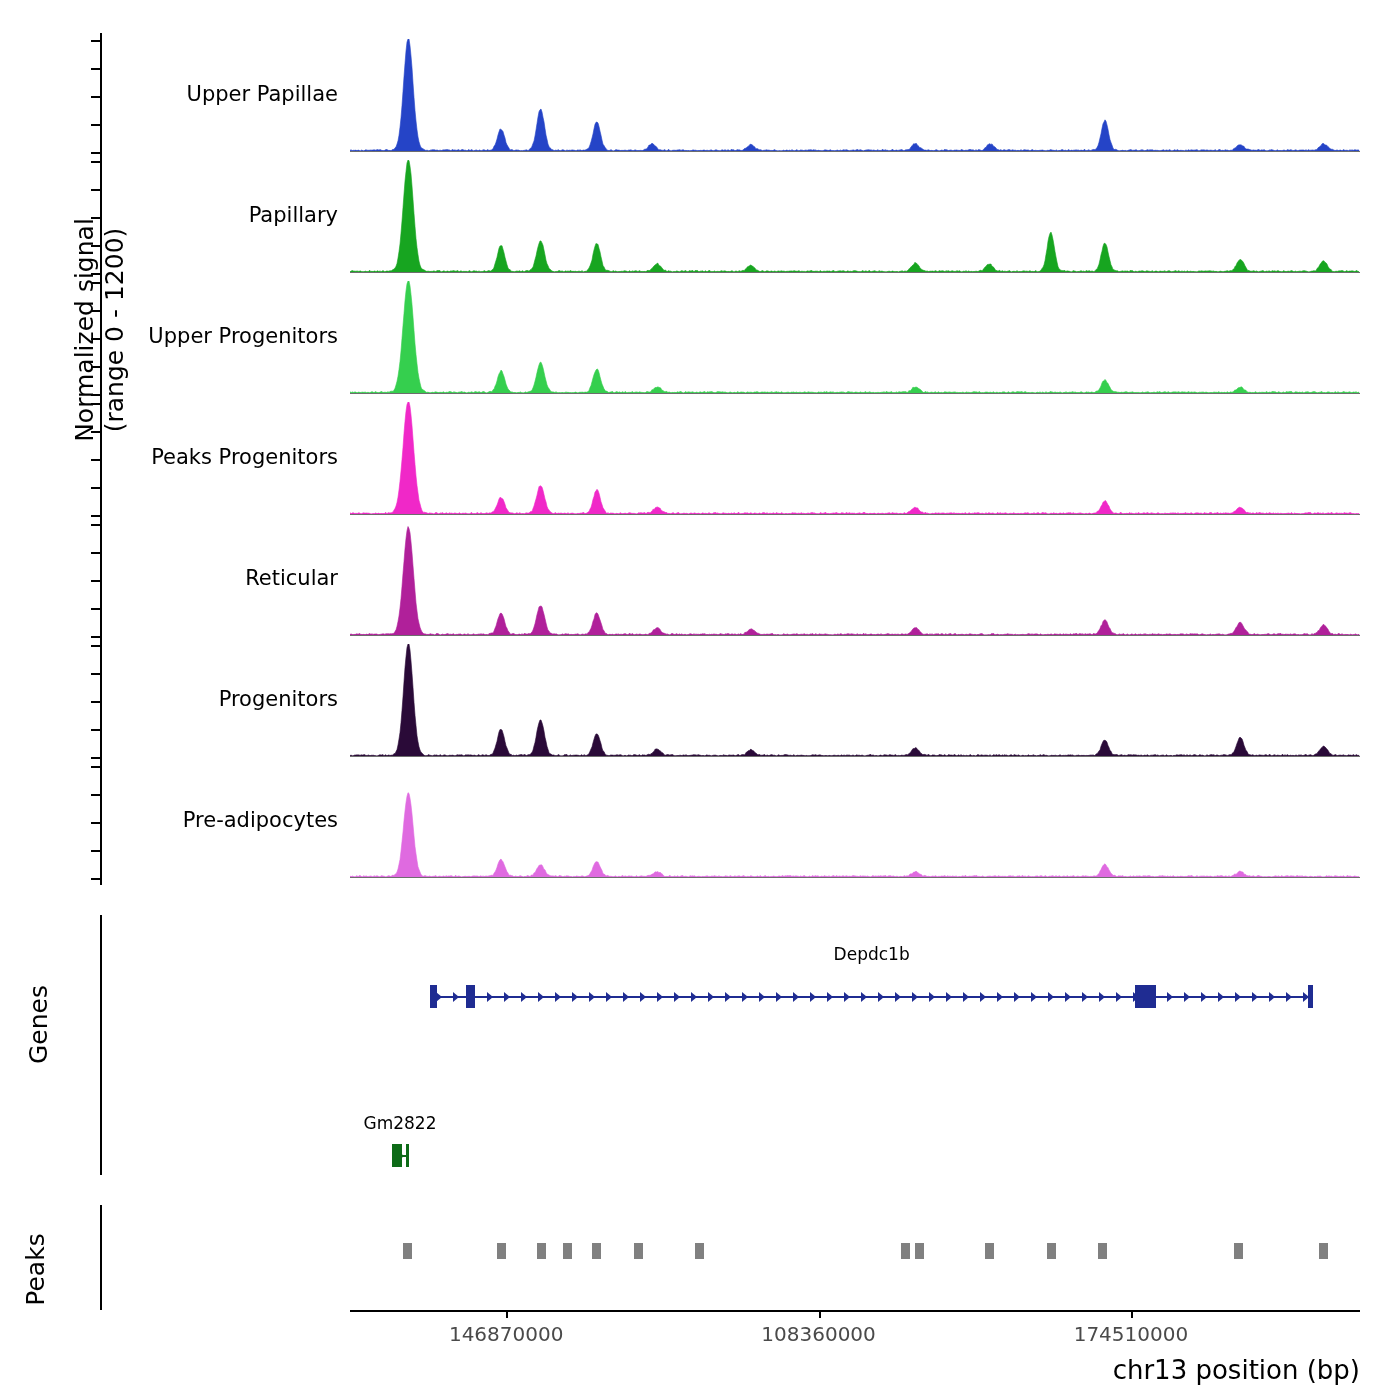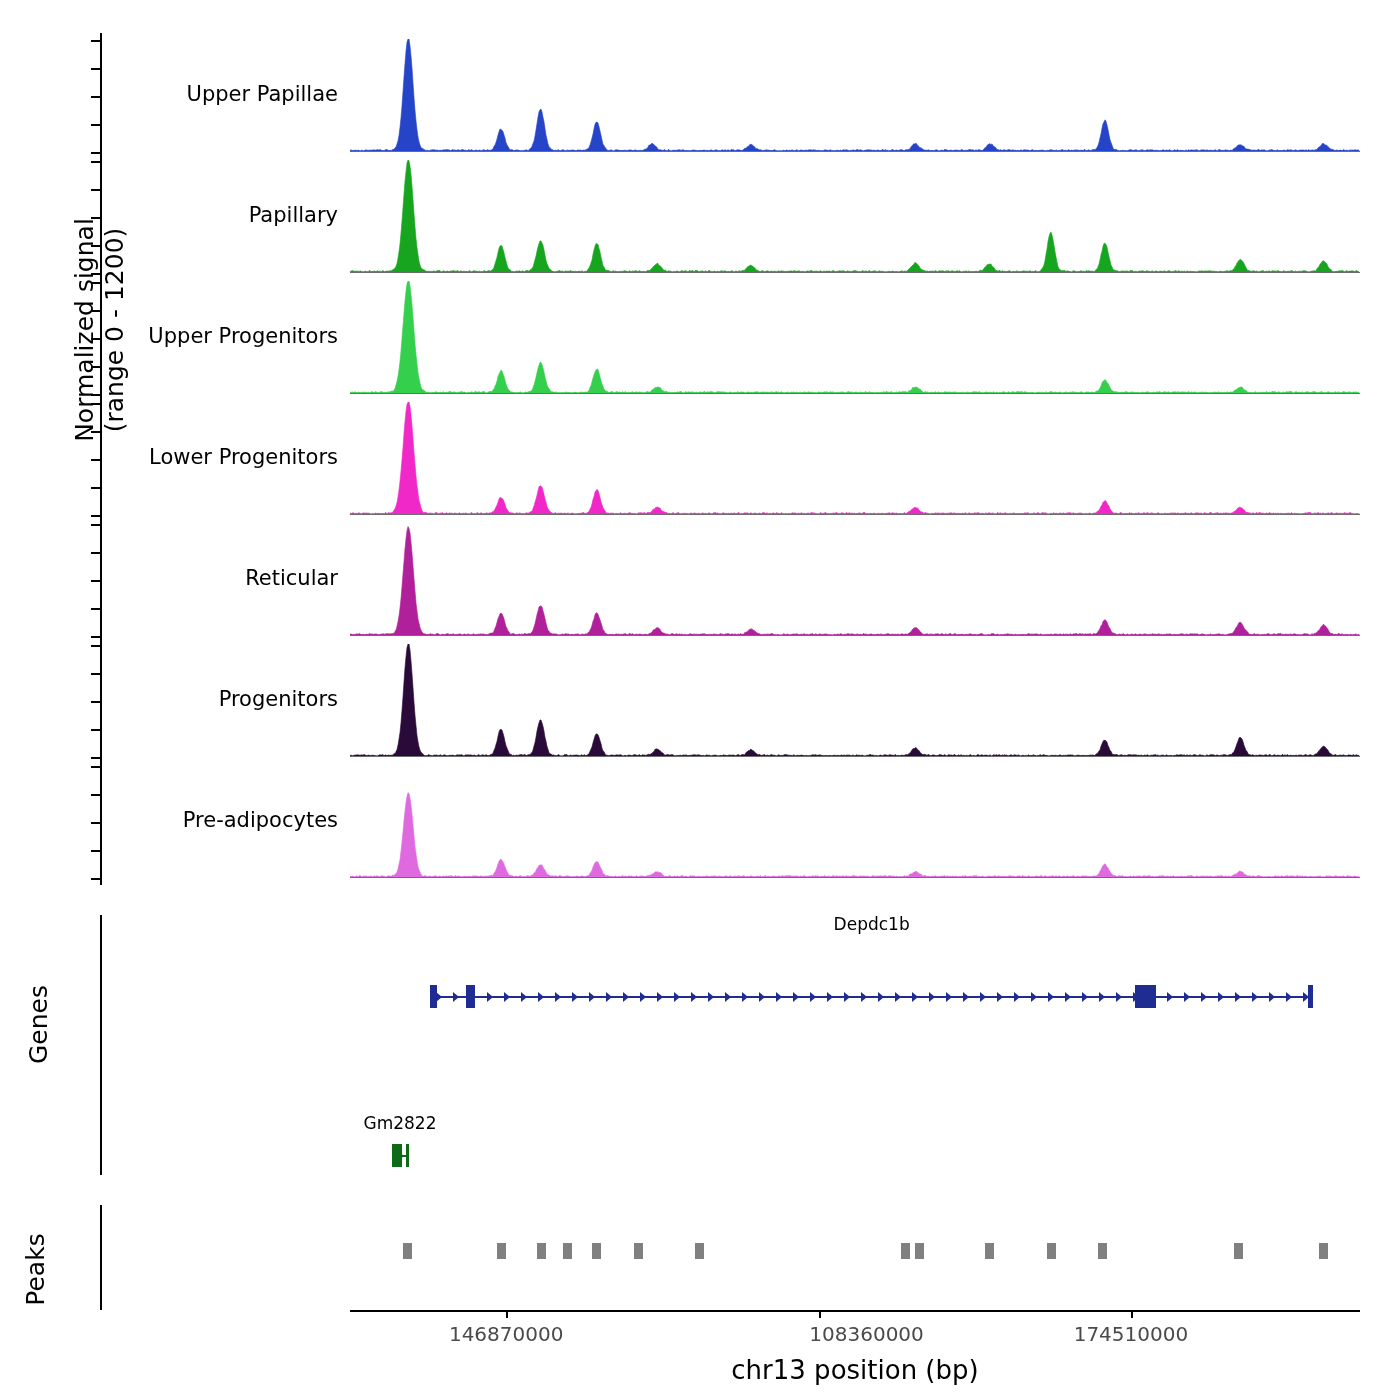--- a/index.html
+++ b/index.html
@@ -143,21 +143,21 @@
     font-size: 20px;
     color: #4a4a4a;
     transform: translateX(-50%);
     white-space: nowrap;
   }
   .xlabel {
     position: absolute;
     top: 1355px;
     left: 350px;
     width: 1010px;
-    text-align: center;
+    text-align: right;
     font-size: 26px;
     color: #000;
   }
 </style>
 </head>
 <body>
 
 <div id="root">
 
   <div class="ylabel">
@@ -225,21 +225,21 @@
         <div class="baseline"></div>
       </div>
       <div class="track" style="top: 282px; height: 112px;">
         <div class="track-name" style="top: 42px;">Upper Progenitors</div>
         <svg width="1010" height="112" class="sig">
           <path d="M0,112 L0,110.6 L1,111.9 L2,110.7 L3,111.6 L4,111.2 L5,110.9 L6,111.1 L7,112.0 L8,111.2 L9,111.1 L10,111.6 L11,111.4 L12,111.2 L13,111.1 L14,111.5 L15,110.9 L16,111.4 L17,111.8 L18,111.0 L19,111.8 L20,111.8 L21,110.8 L22,111.1 L23,110.8 L24,111.8 L25,110.7 L26,110.8 L27,111.6 L28,111.4 L29,111.8 L30,111.1 L31,110.7 L32,110.5 L33,111.5 L34,111.3 L35,111.2 L36,111.3 L37,111.5 L38,110.5 L39,111.7 L40,110.3 L41,110.4 L42,109.9 L43,110.5 L44,109.1 L45,107.3 L46,104.0 L47,100.3 L48,95.3 L49,88.4 L50,80.4 L51,70.0 L52,57.3 L53,44.4 L54,32.4 L55,19.7 L56,9.9 L57,2.8 L58,0.0 L59,0.0 L60,4.9 L61,13.4 L62,23.5 L63,36.1 L64,49.6 L65,62.8 L66,73.6 L67,82.8 L68,91.4 L69,97.3 L70,101.9 L71,106.1 L72,108.3 L73,108.7 L74,109.5 L75,110.0 L76,111.3 L77,111.4 L78,111.1 L79,111.6 L80,111.8 L81,111.8 L82,111.2 L83,111.3 L84,111.7 L85,110.8 L86,110.9 L87,111.1 L88,111.6 L89,111.5 L90,111.3 L91,111.3 L92,111.5 L93,111.1 L94,110.8 L95,111.9 L96,111.3 L97,111.2 L98,111.5 L99,110.6 L100,110.6 L101,110.8 L102,111.3 L103,111.8 L104,110.5 L105,111.5 L106,111.0 L107,112.0 L108,111.5 L109,110.9 L110,111.2 L111,110.7 L112,110.5 L113,111.4 L114,111.1 L115,111.1 L116,111.9 L117,111.9 L118,111.4 L119,111.0 L120,111.7 L121,110.9 L122,110.8 L123,111.7 L124,111.4 L125,110.5 L126,110.7 L127,111.0 L128,111.3 L129,110.6 L130,111.1 L131,111.7 L132,111.1 L133,110.6 L134,110.6 L135,111.3 L136,112.0 L137,112.0 L138,111.3 L139,110.7 L140,110.3 L141,110.6 L142,110.8 L143,108.7 L144,108.3 L145,105.2 L146,103.2 L147,99.9 L148,95.7 L149,92.9 L150,91.3 L151,89.1 L152,90.0 L153,92.9 L154,95.5 L155,99.1 L156,103.1 L157,105.6 L158,108.0 L159,108.9 L160,110.1 L161,111.2 L162,110.7 L163,111.5 L164,111.6 L165,111.4 L166,111.7 L167,112.0 L168,111.2 L169,111.7 L170,110.7 L171,111.5 L172,111.7 L173,111.9 L174,111.9 L175,110.8 L176,111.2 L177,111.6 L178,110.8 L179,110.7 L180,110.2 L181,110.1 L182,109.1 L183,106.7 L184,104.0 L185,100.3 L186,96.3 L187,91.6 L188,87.5 L189,84.0 L190,81.4 L191,81.2 L192,83.5 L193,86.8 L194,91.2 L195,95.9 L196,99.8 L197,103.7 L198,106.2 L199,107.6 L200,109.1 L201,110.7 L202,110.8 L203,111.0 L204,110.9 L205,111.8 L206,110.6 L207,111.7 L208,111.8 L209,111.7 L210,111.6 L211,111.9 L212,111.3 L213,111.7 L214,111.7 L215,111.7 L216,110.7 L217,111.7 L218,111.0 L219,111.8 L220,111.5 L221,111.7 L222,111.8 L223,111.6 L224,111.8 L225,111.1 L226,111.1 L227,111.8 L228,111.9 L229,111.5 L230,111.1 L231,111.4 L232,111.0 L233,111.3 L234,111.4 L235,111.1 L236,111.1 L237,111.3 L238,110.5 L239,109.4 L240,106.6 L241,104.5 L242,100.7 L243,96.9 L244,93.6 L245,91.1 L246,89.1 L247,87.9 L248,88.6 L249,91.4 L250,95.7 L251,99.5 L252,103.0 L253,105.3 L254,107.8 L255,109.3 L256,110.3 L257,110.1 L258,111.2 L259,111.6 L260,111.0 L261,111.0 L262,110.6 L263,110.7 L264,111.9 L265,111.6 L266,110.8 L267,110.6 L268,111.3 L269,111.3 L270,110.8 L271,111.8 L272,110.8 L273,110.9 L274,111.7 L275,110.6 L276,110.9 L277,111.9 L278,111.3 L279,111.4 L280,111.3 L281,111.5 L282,110.5 L283,111.1 L284,111.8 L285,110.9 L286,111.2 L287,110.8 L288,111.6 L289,111.1 L290,110.8 L291,111.5 L292,111.2 L293,111.7 L294,111.4 L295,111.9 L296,111.1 L297,110.4 L298,110.8 L299,111.0 L300,111.1 L301,110.4 L302,108.6 L303,109.0 L304,107.5 L305,106.5 L306,106.6 L307,106.3 L308,105.8 L309,106.5 L310,106.6 L311,107.3 L312,109.4 L313,109.3 L314,110.5 L315,110.8 L316,110.5 L317,110.4 L318,111.4 L319,111.0 L320,111.2 L321,111.9 L322,111.3 L323,111.5 L324,111.5 L325,111.2 L326,111.8 L327,110.8 L328,111.0 L329,111.3 L330,110.5 L331,110.6 L332,111.3 L333,111.9 L334,112.0 L335,110.9 L336,110.6 L337,111.6 L338,110.7 L339,111.0 L340,110.9 L341,111.5 L342,110.8 L343,110.9 L344,111.5 L345,111.7 L346,111.3 L347,110.9 L348,111.8 L349,111.4 L350,110.8 L351,111.1 L352,111.6 L353,111.0 L354,110.8 L355,110.5 L356,111.9 L357,110.7 L358,111.0 L359,110.9 L360,110.8 L361,110.7 L362,110.6 L363,111.3 L364,111.6 L365,111.7 L366,111.6 L367,110.8 L368,110.6 L369,110.8 L370,110.8 L371,111.1 L372,110.9 L373,110.7 L374,111.5 L375,110.8 L376,111.5 L377,111.6 L378,112.0 L379,111.6 L380,110.9 L381,111.2 L382,111.8 L383,111.8 L384,111.3 L385,111.3 L386,111.9 L387,111.2 L388,110.5 L389,111.8 L390,111.3 L391,111.0 L392,111.0 L393,111.3 L394,111.1 L395,111.9 L396,112.0 L397,110.8 L398,111.3 L399,111.2 L400,111.4 L401,111.0 L402,111.6 L403,111.8 L404,111.0 L405,111.0 L406,111.1 L407,110.6 L408,111.1 L409,111.4 L410,111.7 L411,111.1 L412,111.0 L413,111.0 L414,111.3 L415,110.8 L416,111.5 L417,111.1 L418,111.0 L419,111.7 L420,111.0 L421,111.4 L422,110.5 L423,111.8 L424,111.2 L425,111.2 L426,110.7 L427,110.8 L428,111.6 L429,110.8 L430,112.0 L431,110.8 L432,111.0 L433,111.7 L434,111.7 L435,111.7 L436,111.6 L437,111.2 L438,111.2 L439,111.2 L440,112.0 L441,111.3 L442,111.0 L443,111.5 L444,110.8 L445,111.8 L446,110.8 L447,111.7 L448,111.3 L449,111.7 L450,110.9 L451,111.7 L452,111.5 L453,111.6 L454,111.0 L455,110.8 L456,111.6 L457,111.4 L458,110.9 L459,110.8 L460,111.6 L461,110.9 L462,111.4 L463,111.1 L464,111.7 L465,111.6 L466,111.8 L467,111.9 L468,110.9 L469,111.0 L470,111.5 L471,110.9 L472,111.5 L473,111.6 L474,110.6 L475,111.3 L476,111.0 L477,110.5 L478,111.7 L479,111.2 L480,111.1 L481,110.7 L482,111.6 L483,110.6 L484,111.9 L485,111.4 L486,111.7 L487,111.1 L488,111.5 L489,111.5 L490,111.0 L491,111.2 L492,110.7 L493,111.4 L494,110.9 L495,112.0 L496,111.8 L497,111.2 L498,110.5 L499,110.8 L500,111.0 L501,111.2 L502,110.9 L503,111.4 L504,111.8 L505,111.1 L506,111.0 L507,111.3 L508,111.4 L509,111.8 L510,110.8 L511,111.3 L512,111.5 L513,111.4 L514,111.7 L515,110.6 L516,110.9 L517,111.8 L518,111.0 L519,111.5 L520,110.6 L521,111.6 L522,111.7 L523,111.2 L524,111.6 L525,112.0 L526,111.2 L527,112.0 L528,110.9 L529,112.0 L530,111.3 L531,111.7 L532,110.9 L533,111.5 L534,110.5 L535,111.7 L536,110.6 L537,110.7 L538,111.3 L539,111.2 L540,111.3 L541,110.8 L542,110.7 L543,111.9 L544,111.3 L545,111.9 L546,110.7 L547,111.5 L548,111.4 L549,110.6 L550,111.1 L551,110.9 L552,111.0 L553,110.5 L554,110.8 L555,110.6 L556,110.7 L557,111.5 L558,111.2 L559,109.4 L560,110.1 L561,109.1 L562,107.8 L563,106.1 L564,106.7 L565,106.3 L566,106.1 L567,106.2 L568,107.1 L569,107.7 L570,108.2 L571,109.1 L572,110.1 L573,111.3 L574,111.6 L575,110.6 L576,110.7 L577,111.5 L578,110.7 L579,111.9 L580,111.4 L581,111.3 L582,110.9 L583,111.8 L584,111.6 L585,110.6 L586,111.5 L587,111.8 L588,110.8 L589,111.1 L590,111.9 L591,111.2 L592,111.5 L593,111.9 L594,111.1 L595,110.7 L596,111.1 L597,111.1 L598,111.4 L599,110.8 L600,111.2 L601,111.1 L602,111.6 L603,110.9 L604,111.2 L605,110.8 L606,111.4 L607,111.4 L608,111.4 L609,111.8 L610,111.3 L611,111.8 L612,111.4 L613,110.9 L614,111.8 L615,111.9 L616,110.8 L617,111.4 L618,111.2 L619,111.4 L620,111.5 L621,111.7 L622,111.2 L623,111.0 L624,110.5 L625,110.9 L626,110.8 L627,111.0 L628,111.5 L629,110.7 L630,110.8 L631,112.0 L632,111.5 L633,111.7 L634,111.7 L635,111.2 L636,111.0 L637,111.1 L638,111.2 L639,111.7 L640,111.0 L641,111.4 L642,111.7 L643,110.7 L644,111.2 L645,111.9 L646,111.6 L647,110.9 L648,111.8 L649,111.8 L650,111.1 L651,112.0 L652,111.2 L653,110.8 L654,111.0 L655,110.9 L656,111.9 L657,111.8 L658,110.7 L659,111.1 L660,111.9 L661,111.6 L662,110.9 L663,110.7 L664,111.0 L665,111.5 L666,111.2 L667,110.6 L668,110.7 L669,110.7 L670,110.9 L671,110.7 L672,110.6 L673,111.4 L674,111.3 L675,110.5 L676,110.9 L677,111.7 L678,111.5 L679,111.6 L680,111.8 L681,111.7 L682,111.2 L683,111.6 L684,111.8 L685,112.0 L686,112.0 L687,111.0 L688,111.4 L689,111.7 L690,110.7 L691,111.9 L692,111.7 L693,110.8 L694,111.9 L695,111.9 L696,110.6 L697,111.9 L698,111.6 L699,111.6 L700,110.6 L701,110.7 L702,110.9 L703,111.2 L704,111.7 L705,110.8 L706,111.5 L707,111.4 L708,111.3 L709,111.7 L710,110.8 L711,111.4 L712,111.9 L713,112.0 L714,111.1 L715,111.8 L716,110.6 L717,111.7 L718,111.5 L719,111.4 L720,111.0 L721,111.5 L722,110.8 L723,110.7 L724,111.4 L725,110.9 L726,111.3 L727,111.8 L728,111.3 L729,111.8 L730,111.3 L731,110.7 L732,111.0 L733,111.8 L734,111.9 L735,111.7 L736,111.1 L737,110.8 L738,111.6 L739,110.8 L740,111.8 L741,111.0 L742,111.0 L743,111.5 L744,111.6 L745,111.5 L746,110.1 L747,110.2 L748,109.8 L749,108.6 L750,106.9 L751,104.9 L752,101.9 L753,100.1 L754,100.0 L755,98.4 L756,99.6 L757,101.7 L758,102.3 L759,104.6 L760,106.3 L761,108.6 L762,109.4 L763,110.1 L764,110.7 L765,110.5 L766,110.8 L767,110.9 L768,111.4 L769,111.0 L770,111.8 L771,111.1 L772,111.2 L773,111.5 L774,111.1 L775,111.0 L776,110.6 L777,111.0 L778,111.3 L779,111.7 L780,111.0 L781,111.5 L782,110.8 L783,111.0 L784,111.6 L785,111.6 L786,111.4 L787,111.5 L788,111.4 L789,111.4 L790,111.9 L791,111.6 L792,111.4 L793,110.8 L794,111.9 L795,111.3 L796,111.2 L797,110.9 L798,110.7 L799,111.2 L800,111.9 L801,111.6 L802,111.5 L803,111.5 L804,110.9 L805,111.5 L806,111.7 L807,110.6 L808,111.2 L809,110.9 L810,110.5 L811,111.5 L812,111.7 L813,111.1 L814,111.0 L815,110.6 L816,111.2 L817,111.5 L818,110.5 L819,111.3 L820,111.6 L821,111.7 L822,111.0 L823,111.1 L824,110.7 L825,111.1 L826,110.7 L827,111.4 L828,110.7 L829,110.8 L830,111.5 L831,111.2 L832,110.7 L833,111.0 L834,111.0 L835,110.9 L836,111.4 L837,111.3 L838,110.9 L839,110.5 L840,111.7 L841,110.9 L842,111.0 L843,111.4 L844,110.9 L845,111.0 L846,111.3 L847,111.7 L848,111.9 L849,110.9 L850,111.7 L851,110.9 L852,111.4 L853,110.8 L854,111.5 L855,111.4 L856,111.1 L857,111.3 L858,111.7 L859,111.8 L860,111.6 L861,111.5 L862,111.5 L863,111.7 L864,110.8 L865,111.5 L866,111.0 L867,111.5 L868,111.3 L869,110.6 L870,111.8 L871,111.6 L872,111.0 L873,111.9 L874,111.1 L875,111.5 L876,111.7 L877,110.7 L878,111.2 L879,111.8 L880,111.1 L881,110.8 L882,111.6 L883,110.7 L884,109.7 L885,108.9 L886,109.0 L887,107.9 L888,107.0 L889,106.5 L890,106.6 L891,105.8 L892,106.1 L893,107.3 L894,108.8 L895,109.1 L896,109.3 L897,110.7 L898,111.2 L899,111.4 L900,111.1 L901,111.6 L902,111.7 L903,111.2 L904,112.0 L905,110.7 L906,111.0 L907,111.7 L908,111.8 L909,111.4 L910,111.2 L911,111.7 L912,110.9 L913,111.6 L914,111.1 L915,111.7 L916,110.9 L917,110.6 L918,111.9 L919,111.1 L920,111.2 L921,111.5 L922,110.6 L923,110.6 L924,110.7 L925,110.8 L926,111.1 L927,111.9 L928,110.8 L929,110.9 L930,111.3 L931,112.0 L932,111.8 L933,110.8 L934,111.4 L935,111.8 L936,110.7 L937,110.8 L938,110.9 L939,110.7 L940,110.6 L941,110.6 L942,110.7 L943,111.9 L944,111.9 L945,110.7 L946,111.1 L947,110.8 L948,111.6 L949,111.3 L950,111.0 L951,111.8 L952,110.8 L953,111.4 L954,112.0 L955,111.3 L956,110.8 L957,111.0 L958,110.6 L959,111.4 L960,111.5 L961,111.6 L962,111.1 L963,110.8 L964,110.6 L965,110.8 L966,111.2 L967,111.8 L968,111.8 L969,111.2 L970,111.4 L971,110.8 L972,110.6 L973,111.8 L974,111.6 L975,111.5 L976,112.0 L977,110.9 L978,111.1 L979,110.8 L980,111.6 L981,111.8 L982,111.3 L983,111.7 L984,112.0 L985,110.6 L986,111.3 L987,112.0 L988,110.6 L989,111.6 L990,111.8 L991,111.5 L992,111.5 L993,110.8 L994,110.5 L995,111.3 L996,111.2 L997,111.3 L998,111.5 L999,110.8 L1000,110.9 L1001,111.4 L1002,111.7 L1003,111.1 L1004,110.9 L1005,111.5 L1006,110.5 L1007,112.0 L1008,111.2 L1009,111.3 L1009,112 Z" fill="#35cf4e" stroke="#35cf4e" stroke-width="0.6"></path>
         </svg>
         <div class="baseline"></div>
       </div>
       <div class="track" style="top: 403px; height: 112px;">
-        <div class="track-name" style="top: 42px;">Lower Progenitors</div>
+        <div class="track-name" style="top: 42px;">Peaks Progenitors</div>
         <svg width="1010" height="112" class="sig">
           <path d="M0,112 L0,110.6 L1,111.7 L2,111.3 L3,110.6 L4,111.3 L5,111.5 L6,111.2 L7,111.5 L8,111.2 L9,110.6 L10,111.5 L11,111.7 L12,111.7 L13,110.8 L14,110.9 L15,111.1 L16,111.1 L17,110.9 L18,111.3 L19,111.0 L20,111.7 L21,111.9 L22,112.0 L23,111.4 L24,111.7 L25,111.6 L26,110.8 L27,111.8 L28,111.3 L29,111.1 L30,112.0 L31,111.1 L32,111.8 L33,111.2 L34,111.8 L35,110.8 L36,110.6 L37,111.9 L38,110.6 L39,111.0 L40,110.8 L41,110.9 L42,110.4 L43,110.0 L44,108.1 L45,106.5 L46,104.1 L47,100.5 L48,95.2 L49,88.0 L50,79.2 L51,68.9 L52,57.6 L53,45.4 L54,31.2 L55,19.3 L56,9.3 L57,2.5 L58,0.0 L59,0.0 L60,4.4 L61,13.0 L62,23.8 L63,37.1 L64,50.3 L65,62.3 L66,73.9 L67,83.5 L68,90.7 L69,98.2 L70,101.7 L71,105.6 L72,108.4 L73,109.7 L74,110.7 L75,109.9 L76,111.1 L77,110.6 L78,111.6 L79,111.2 L80,110.8 L81,111.4 L82,111.0 L83,111.8 L84,111.9 L85,110.7 L86,110.7 L87,110.6 L88,111.8 L89,112.0 L90,110.8 L91,111.4 L92,110.8 L93,110.7 L94,111.8 L95,111.3 L96,111.1 L97,110.8 L98,111.9 L99,110.7 L100,111.2 L101,111.2 L102,111.0 L103,111.7 L104,111.2 L105,110.9 L106,111.3 L107,111.5 L108,111.7 L109,110.7 L110,111.1 L111,111.9 L112,111.4 L113,111.1 L114,111.4 L115,111.2 L116,110.9 L117,111.8 L118,111.7 L119,111.9 L120,111.8 L121,110.6 L122,110.7 L123,112.0 L124,111.3 L125,111.8 L126,111.5 L127,110.7 L128,110.7 L129,111.8 L130,111.4 L131,110.5 L132,111.4 L133,111.6 L134,111.6 L135,111.6 L136,110.9 L137,110.8 L138,111.5 L139,111.1 L140,110.7 L141,111.3 L142,109.9 L143,109.8 L144,108.9 L145,107.1 L146,105.1 L147,103.1 L148,100.2 L149,97.1 L150,95.3 L151,95.8 L152,96.6 L153,97.1 L154,99.6 L155,102.3 L156,105.8 L157,107.2 L158,108.7 L159,110.4 L160,110.6 L161,111.1 L162,110.7 L163,111.2 L164,111.4 L165,111.9 L166,111.0 L167,110.7 L168,111.4 L169,111.4 L170,110.5 L171,111.7 L172,111.8 L173,111.3 L174,111.9 L175,111.6 L176,110.7 L177,111.0 L178,111.0 L179,111.1 L180,109.9 L181,109.5 L182,109.4 L183,106.5 L184,104.0 L185,100.3 L186,97.0 L187,93.2 L188,88.7 L189,84.7 L190,83.7 L191,84.2 L192,85.1 L193,88.3 L194,92.5 L195,96.9 L196,100.0 L197,104.4 L198,106.7 L199,108.0 L200,109.4 L201,110.2 L202,110.9 L203,111.6 L204,111.7 L205,110.5 L206,111.0 L207,111.8 L208,110.9 L209,111.3 L210,111.3 L211,110.9 L212,111.3 L213,111.6 L214,111.2 L215,111.0 L216,111.6 L217,111.8 L218,110.6 L219,111.9 L220,111.7 L221,111.1 L222,111.3 L223,110.9 L224,111.8 L225,111.8 L226,111.9 L227,111.7 L228,111.2 L229,111.7 L230,111.1 L231,111.2 L232,111.0 L233,110.6 L234,110.6 L235,111.8 L236,111.2 L237,111.0 L238,110.1 L239,109.6 L240,107.0 L241,105.3 L242,101.8 L243,97.3 L244,94.4 L245,90.1 L246,88.8 L247,87.3 L248,88.5 L249,91.2 L250,95.2 L251,99.7 L252,102.6 L253,105.8 L254,107.3 L255,108.8 L256,110.5 L257,111.5 L258,110.5 L259,111.9 L260,111.2 L261,110.9 L262,111.3 L263,111.0 L264,111.6 L265,112.0 L266,111.4 L267,111.3 L268,111.8 L269,111.7 L270,110.9 L271,110.8 L272,111.8 L273,111.5 L274,111.5 L275,111.1 L276,111.4 L277,111.8 L278,111.2 L279,110.7 L280,110.7 L281,111.1 L282,111.4 L283,111.3 L284,111.4 L285,111.4 L286,112.0 L287,111.9 L288,110.9 L289,110.7 L290,110.9 L291,110.6 L292,111.1 L293,110.9 L294,110.8 L295,110.6 L296,111.7 L297,110.6 L298,110.5 L299,110.3 L300,111.0 L301,109.7 L302,109.3 L303,107.2 L304,107.4 L305,106.3 L306,105.1 L307,105.4 L308,104.8 L309,106.1 L310,105.9 L311,107.8 L312,108.8 L313,109.5 L314,109.6 L315,110.3 L316,110.6 L317,110.6 L318,111.7 L319,111.1 L320,111.8 L321,111.5 L322,111.3 L323,110.5 L324,111.2 L325,112.0 L326,111.4 L327,111.1 L328,110.5 L329,110.7 L330,112.0 L331,111.7 L332,111.7 L333,111.4 L334,111.0 L335,111.5 L336,111.4 L337,111.2 L338,111.9 L339,111.9 L340,111.2 L341,111.0 L342,111.2 L343,111.7 L344,110.9 L345,110.9 L346,111.6 L347,111.6 L348,111.3 L349,111.2 L350,111.8 L351,112.0 L352,110.9 L353,110.9 L354,111.5 L355,111.4 L356,111.2 L357,111.8 L358,111.5 L359,110.6 L360,111.4 L361,111.6 L362,111.9 L363,111.2 L364,110.6 L365,110.8 L366,110.5 L367,111.6 L368,110.7 L369,111.8 L370,111.6 L371,112.0 L372,111.5 L373,110.7 L374,111.0 L375,111.4 L376,111.2 L377,111.7 L378,111.4 L379,111.1 L380,111.9 L381,110.8 L382,111.5 L383,111.6 L384,110.6 L385,111.5 L386,111.6 L387,111.6 L388,110.6 L389,110.5 L390,111.9 L391,111.7 L392,111.6 L393,111.5 L394,111.2 L395,110.6 L396,111.2 L397,110.8 L398,111.0 L399,111.8 L400,111.0 L401,110.8 L402,111.5 L403,112.0 L404,111.1 L405,110.9 L406,111.4 L407,111.4 L408,111.9 L409,111.0 L410,111.0 L411,111.9 L412,110.9 L413,110.8 L414,110.5 L415,111.1 L416,111.6 L417,110.6 L418,111.7 L419,111.8 L420,110.9 L421,111.7 L422,111.3 L423,111.2 L424,110.7 L425,111.9 L426,110.7 L427,110.8 L428,111.5 L429,111.2 L430,111.8 L431,111.2 L432,110.6 L433,111.7 L434,111.9 L435,111.8 L436,111.3 L437,111.8 L438,111.8 L439,111.4 L440,111.6 L441,111.7 L442,110.8 L443,110.8 L444,111.2 L445,110.8 L446,111.3 L447,111.4 L448,111.4 L449,110.9 L450,111.8 L451,110.6 L452,111.3 L453,111.4 L454,111.2 L455,111.8 L456,111.6 L457,111.4 L458,110.9 L459,111.3 L460,111.5 L461,110.6 L462,110.8 L463,110.6 L464,111.4 L465,110.8 L466,111.8 L467,111.7 L468,111.7 L469,111.9 L470,110.7 L471,110.7 L472,111.6 L473,111.2 L474,111.2 L475,110.6 L476,110.6 L477,111.8 L478,111.2 L479,111.7 L480,111.7 L481,111.3 L482,111.4 L483,110.9 L484,111.0 L485,111.2 L486,110.5 L487,110.7 L488,111.5 L489,111.3 L490,111.9 L491,110.8 L492,110.9 L493,110.7 L494,111.5 L495,111.7 L496,110.6 L497,110.8 L498,111.4 L499,110.8 L500,110.8 L501,111.7 L502,110.8 L503,111.6 L504,110.9 L505,111.5 L506,112.0 L507,111.1 L508,111.5 L509,110.8 L510,110.9 L511,111.5 L512,111.6 L513,110.5 L514,110.5 L515,110.5 L516,111.7 L517,111.2 L518,111.8 L519,111.8 L520,111.1 L521,111.6 L522,111.4 L523,111.6 L524,111.1 L525,111.3 L526,112.0 L527,111.8 L528,111.0 L529,111.4 L530,111.7 L531,111.3 L532,111.4 L533,111.0 L534,111.9 L535,111.5 L536,111.2 L537,111.6 L538,110.8 L539,111.0 L540,110.7 L541,111.8 L542,110.6 L543,110.9 L544,111.1 L545,111.3 L546,111.2 L547,110.9 L548,111.8 L549,111.7 L550,111.3 L551,111.5 L552,111.8 L553,111.9 L554,110.6 L555,111.1 L556,111.6 L557,111.0 L558,110.0 L559,109.4 L560,109.3 L561,108.0 L562,107.3 L563,106.6 L564,105.7 L565,105.0 L566,105.9 L567,105.8 L568,106.2 L569,108.3 L570,108.8 L571,110.0 L572,109.9 L573,110.2 L574,111.5 L575,110.3 L576,110.8 L577,111.4 L578,110.9 L579,112.0 L580,111.8 L581,111.9 L582,111.2 L583,111.3 L584,111.7 L585,111.0 L586,110.8 L587,111.5 L588,110.9 L589,110.9 L590,111.4 L591,111.2 L592,111.0 L593,110.9 L594,111.0 L595,111.5 L596,111.6 L597,110.9 L598,111.4 L599,111.0 L600,110.9 L601,110.8 L602,110.9 L603,111.6 L604,110.5 L605,111.7 L606,111.1 L607,111.5 L608,111.3 L609,111.3 L610,111.6 L611,111.5 L612,111.3 L613,111.1 L614,111.9 L615,110.5 L616,111.2 L617,112.0 L618,111.5 L619,110.8 L620,111.0 L621,112.0 L622,110.9 L623,111.7 L624,110.9 L625,110.7 L626,111.3 L627,110.8 L628,110.7 L629,110.7 L630,111.6 L631,111.5 L632,111.2 L633,111.2 L634,111.9 L635,111.7 L636,110.6 L637,111.8 L638,111.2 L639,110.5 L640,111.3 L641,111.3 L642,111.3 L643,110.8 L644,111.7 L645,111.8 L646,111.9 L647,110.9 L648,110.5 L649,111.6 L650,110.5 L651,111.4 L652,111.3 L653,111.2 L654,111.4 L655,110.8 L656,110.9 L657,111.5 L658,111.9 L659,111.7 L660,111.2 L661,111.4 L662,111.4 L663,111.5 L664,110.6 L665,111.7 L666,111.6 L667,111.7 L668,111.2 L669,111.6 L670,111.8 L671,111.0 L672,111.7 L673,111.5 L674,111.3 L675,110.7 L676,111.0 L677,111.0 L678,110.6 L679,111.5 L680,111.9 L681,111.6 L682,111.2 L683,111.8 L684,110.5 L685,111.8 L686,111.4 L687,111.1 L688,110.6 L689,111.0 L690,112.0 L691,111.5 L692,110.5 L693,110.7 L694,110.8 L695,111.2 L696,110.6 L697,111.8 L698,112.0 L699,111.9 L700,111.8 L701,110.9 L702,111.6 L703,111.5 L704,110.6 L705,111.8 L706,111.1 L707,111.5 L708,111.9 L709,111.3 L710,111.0 L711,111.0 L712,111.8 L713,110.7 L714,111.3 L715,111.7 L716,111.2 L717,110.9 L718,110.9 L719,110.6 L720,111.1 L721,110.6 L722,112.0 L723,110.5 L724,111.4 L725,111.4 L726,111.4 L727,111.8 L728,111.0 L729,111.4 L730,110.7 L731,111.2 L732,111.3 L733,111.7 L734,111.8 L735,111.9 L736,111.0 L737,111.8 L738,111.8 L739,111.0 L740,111.1 L741,112.0 L742,111.7 L743,111.3 L744,111.1 L745,110.9 L746,110.9 L747,109.4 L748,109.2 L749,108.2 L750,106.4 L751,104.3 L752,102.9 L753,100.2 L754,99.8 L755,98.5 L756,99.1 L757,101.0 L758,102.8 L759,104.1 L760,106.9 L761,108.3 L762,109.4 L763,110.4 L764,111.4 L765,111.0 L766,110.9 L767,111.3 L768,111.8 L769,111.7 L770,110.6 L771,110.6 L772,111.2 L773,111.9 L774,111.4 L775,111.6 L776,111.5 L777,111.1 L778,111.8 L779,110.8 L780,110.8 L781,111.6 L782,110.8 L783,111.8 L784,111.6 L785,112.0 L786,110.7 L787,111.7 L788,110.9 L789,110.6 L790,112.0 L791,111.3 L792,111.7 L793,110.9 L794,110.8 L795,111.1 L796,111.5 L797,110.6 L798,110.7 L799,111.6 L800,111.4 L801,110.9 L802,110.8 L803,111.4 L804,111.3 L805,111.7 L806,111.7 L807,111.3 L808,110.6 L809,111.3 L810,111.8 L811,111.8 L812,111.5 L813,111.7 L814,111.9 L815,110.7 L816,112.0 L817,111.1 L818,111.8 L819,111.3 L820,111.4 L821,110.7 L822,111.5 L823,110.6 L824,111.5 L825,110.7 L826,111.3 L827,111.7 L828,110.6 L829,111.7 L830,111.7 L831,111.1 L832,111.7 L833,111.1 L834,111.6 L835,110.6 L836,111.0 L837,111.4 L838,111.1 L839,111.6 L840,111.4 L841,110.7 L842,111.0 L843,112.0 L844,111.7 L845,111.1 L846,110.9 L847,110.8 L848,110.9 L849,111.0 L850,111.6 L851,110.8 L852,111.7 L853,112.0 L854,110.7 L855,110.8 L856,111.4 L857,111.0 L858,111.9 L859,111.1 L860,110.6 L861,110.6 L862,110.9 L863,111.9 L864,111.2 L865,111.0 L866,111.3 L867,110.7 L868,110.5 L869,111.6 L870,111.6 L871,110.8 L872,111.8 L873,110.8 L874,111.4 L875,110.9 L876,110.8 L877,111.3 L878,110.9 L879,111.3 L880,111.5 L881,110.9 L882,111.0 L883,110.5 L884,109.3 L885,109.2 L886,108.2 L887,107.0 L888,106.1 L889,105.5 L890,105.0 L891,106.1 L892,105.8 L893,107.2 L894,107.5 L895,109.1 L896,110.3 L897,110.7 L898,110.1 L899,111.4 L900,110.4 L901,111.7 L902,111.2 L903,110.8 L904,111.3 L905,112.0 L906,110.7 L907,110.7 L908,111.4 L909,110.5 L910,110.6 L911,111.1 L912,111.2 L913,110.9 L914,111.4 L915,111.8 L916,111.3 L917,110.8 L918,111.8 L919,110.6 L920,110.9 L921,111.0 L922,111.8 L923,110.7 L924,111.6 L925,111.7 L926,110.9 L927,112.0 L928,110.7 L929,111.9 L930,111.4 L931,111.2 L932,111.6 L933,111.7 L934,111.6 L935,111.6 L936,111.5 L937,111.3 L938,111.2 L939,110.9 L940,111.8 L941,110.8 L942,110.8 L943,112.0 L944,111.7 L945,110.8 L946,111.8 L947,111.2 L948,111.8 L949,111.4 L950,111.9 L951,112.0 L952,111.5 L953,111.8 L954,111.3 L955,111.1 L956,110.7 L957,111.2 L958,110.6 L959,110.5 L960,110.6 L961,110.7 L962,111.9 L963,111.9 L964,111.2 L965,110.8 L966,111.6 L967,111.1 L968,110.6 L969,111.1 L970,111.4 L971,110.9 L972,111.9 L973,110.6 L974,111.9 L975,111.8 L976,111.3 L977,111.5 L978,110.7 L979,111.1 L980,111.6 L981,110.7 L982,110.5 L983,111.5 L984,111.9 L985,111.5 L986,111.0 L987,110.8 L988,111.5 L989,111.2 L990,111.2 L991,111.4 L992,111.0 L993,111.9 L994,110.5 L995,111.0 L996,111.0 L997,111.1 L998,111.4 L999,110.9 L1000,110.6 L1001,110.8 L1002,111.7 L1003,111.5 L1004,111.8 L1005,111.9 L1006,111.8 L1007,111.4 L1008,111.9 L1009,111.4 L1009,112 Z" fill="#f028c8" stroke="#f028c8" stroke-width="0.6"></path>
         </svg>
         <div class="baseline"></div>
       </div>
       <div class="track" style="top: 524px; height: 112px;">
         <div class="track-name" style="top: 42px; margin-left: 20px;">Reticular</div>
         <svg width="1010" height="112" class="sig">
           <path d="M0,112 L0,111.5 L1,110.9 L2,111.3 L3,111.8 L4,111.3 L5,111.6 L6,111.1 L7,110.7 L8,111.3 L9,110.7 L10,110.6 L11,111.7 L12,111.2 L13,111.8 L14,111.0 L15,112.0 L16,111.1 L17,111.3 L18,111.6 L19,110.6 L20,110.8 L21,111.3 L22,110.7 L23,111.4 L24,111.1 L25,111.1 L26,110.9 L27,111.0 L28,111.7 L29,111.6 L30,111.4 L31,111.2 L32,111.0 L33,110.8 L34,110.9 L35,111.4 L36,110.5 L37,111.0 L38,110.5 L39,111.0 L40,110.7 L41,110.7 L42,110.8 L43,110.4 L44,110.3 L45,108.5 L46,106.8 L47,103.3 L48,98.5 L49,92.9 L50,85.1 L51,75.5 L52,63.5 L53,50.4 L54,38.4 L55,25.8 L56,15.5 L57,7.7 L58,3.5 L59,5.5 L60,9.7 L61,18.9 L62,29.8 L63,42.8 L64,55.4 L65,68.0 L66,79.9 L67,88.1 L68,95.8 L69,100.2 L70,104.3 L71,106.9 L72,109.0 L73,110.1 L74,110.9 L75,110.8 L76,111.2 L77,111.5 L78,111.3 L79,111.5 L80,110.8 L81,110.8 L82,111.5 L83,111.0 L84,111.9 L85,111.9 L86,110.7 L87,110.6 L88,110.6 L89,111.2 L90,112.0 L91,112.0 L92,110.9 L93,111.5 L94,111.4 L95,111.6 L96,111.1 L97,110.7 L98,110.6 L99,111.4 L100,111.2 L101,111.2 L102,111.6 L103,110.6 L104,111.3 L105,112.0 L106,111.3 L107,111.5 L108,111.3 L109,110.9 L110,111.1 L111,110.9 L112,112.0 L113,111.7 L114,111.0 L115,111.0 L116,111.7 L117,111.7 L118,110.5 L119,111.7 L120,111.7 L121,111.8 L122,111.7 L123,110.7 L124,111.3 L125,111.4 L126,111.8 L127,111.2 L128,111.5 L129,110.8 L130,111.4 L131,110.5 L132,111.4 L133,110.8 L134,111.1 L135,111.7 L136,111.5 L137,111.6 L138,111.9 L139,110.5 L140,110.5 L141,110.0 L142,109.9 L143,109.9 L144,108.1 L145,105.3 L146,103.0 L147,99.2 L148,95.7 L149,93.3 L150,90.6 L151,90.1 L152,90.8 L153,93.1 L154,95.7 L155,99.8 L156,103.5 L157,105.2 L158,108.0 L159,108.8 L160,110.8 L161,111.3 L162,110.8 L163,110.6 L164,110.6 L165,111.5 L166,111.5 L167,111.7 L168,111.5 L169,111.1 L170,111.1 L171,112.0 L172,110.6 L173,112.0 L174,110.6 L175,110.5 L176,111.0 L177,111.0 L178,110.9 L179,110.3 L180,111.1 L181,109.9 L182,109.1 L183,107.0 L184,104.1 L185,100.7 L186,96.3 L187,91.5 L188,87.9 L189,83.9 L190,83.3 L191,82.9 L192,83.8 L193,87.7 L194,91.3 L195,95.5 L196,100.0 L197,104.0 L198,107.2 L199,108.0 L200,110.0 L201,110.0 L202,110.8 L203,111.0 L204,110.7 L205,110.9 L206,111.0 L207,110.9 L208,111.9 L209,111.9 L210,111.8 L211,111.8 L212,110.8 L213,111.3 L214,111.5 L215,110.8 L216,110.7 L217,111.1 L218,110.9 L219,110.9 L220,111.9 L221,111.0 L222,111.8 L223,111.3 L224,111.7 L225,111.0 L226,111.3 L227,110.9 L228,110.7 L229,111.6 L230,111.9 L231,111.8 L232,110.9 L233,111.2 L234,111.4 L235,111.3 L236,110.6 L237,111.4 L238,109.5 L239,109.2 L240,107.1 L241,105.3 L242,102.2 L243,98.3 L244,95.9 L245,91.5 L246,90.1 L247,89.8 L248,91.2 L249,94.1 L250,96.8 L251,99.8 L252,102.9 L253,106.7 L254,107.6 L255,110.0 L256,110.5 L257,110.8 L258,111.8 L259,111.6 L260,111.1 L261,111.7 L262,111.2 L263,111.3 L264,112.0 L265,111.2 L266,111.1 L267,110.9 L268,111.4 L269,110.8 L270,111.8 L271,110.8 L272,111.8 L273,111.1 L274,110.9 L275,110.6 L276,111.0 L277,111.6 L278,111.8 L279,110.6 L280,110.5 L281,111.4 L282,110.8 L283,110.7 L284,111.9 L285,111.6 L286,111.2 L287,110.9 L288,111.7 L289,111.0 L290,111.0 L291,111.2 L292,111.8 L293,111.6 L294,111.7 L295,111.3 L296,111.0 L297,111.8 L298,111.7 L299,110.4 L300,110.3 L301,109.9 L302,109.1 L303,107.3 L304,106.4 L305,106.5 L306,105.1 L307,104.7 L308,104.6 L309,105.4 L310,106.2 L311,108.2 L312,109.2 L313,110.1 L314,109.9 L315,110.8 L316,110.7 L317,111.5 L318,110.8 L319,111.9 L320,111.9 L321,110.7 L322,110.8 L323,110.5 L324,111.5 L325,111.4 L326,111.1 L327,110.6 L328,111.8 L329,110.8 L330,111.3 L331,111.6 L332,110.7 L333,111.7 L334,111.8 L335,111.0 L336,111.8 L337,111.9 L338,111.4 L339,111.5 L340,110.6 L341,111.0 L342,111.1 L343,111.8 L344,110.6 L345,111.9 L346,110.7 L347,112.0 L348,110.8 L349,111.8 L350,111.1 L351,111.1 L352,111.1 L353,110.6 L354,111.2 L355,110.5 L356,112.0 L357,111.1 L358,111.9 L359,110.9 L360,111.7 L361,111.3 L362,111.2 L363,111.5 L364,110.7 L365,111.5 L366,111.0 L367,111.6 L368,111.7 L369,111.5 L370,110.8 L371,110.6 L372,111.4 L373,111.0 L374,112.0 L375,110.7 L376,111.2 L377,110.7 L378,110.6 L379,110.8 L380,111.5 L381,111.3 L382,110.7 L383,111.3 L384,111.4 L385,110.7 L386,111.6 L387,111.7 L388,110.7 L389,111.6 L390,111.1 L391,110.5 L392,111.6 L393,111.3 L394,111.0 L395,109.1 L396,109.6 L397,108.8 L398,107.7 L399,106.9 L400,106.0 L401,106.2 L402,105.7 L403,107.3 L404,107.0 L405,108.6 L406,108.8 L407,110.2 L408,109.9 L409,110.7 L410,110.9 L411,111.7 L412,111.2 L413,111.7 L414,110.9 L415,111.5 L416,111.3 L417,111.0 L418,111.2 L419,111.3 L420,111.1 L421,110.8 L422,110.5 L423,110.8 L424,111.9 L425,111.6 L426,111.8 L427,111.9 L428,111.2 L429,111.9 L430,112.0 L431,112.0 L432,111.9 L433,111.4 L434,110.6 L435,111.6 L436,111.4 L437,111.3 L438,110.9 L439,111.9 L440,111.6 L441,111.7 L442,111.1 L443,111.3 L444,110.8 L445,111.3 L446,111.1 L447,110.6 L448,111.5 L449,111.6 L450,111.4 L451,111.2 L452,111.2 L453,111.4 L454,110.7 L455,111.0 L456,111.8 L457,110.9 L458,111.7 L459,111.8 L460,110.8 L461,111.3 L462,110.7 L463,110.7 L464,111.7 L465,111.4 L466,110.5 L467,111.7 L468,111.7 L469,110.7 L470,111.3 L471,111.1 L472,111.4 L473,111.3 L474,111.4 L475,110.8 L476,111.1 L477,111.2 L478,111.4 L479,111.7 L480,111.8 L481,111.7 L482,112.0 L483,111.9 L484,111.7 L485,110.9 L486,111.8 L487,111.4 L488,110.8 L489,111.7 L490,110.9 L491,110.6 L492,111.4 L493,111.7 L494,111.5 L495,111.0 L496,111.6 L497,110.7 L498,110.8 L499,110.7 L500,111.4 L501,110.7 L502,110.9 L503,110.9 L504,111.4 L505,111.3 L506,111.9 L507,110.6 L508,111.4 L509,111.5 L510,111.3 L511,111.3 L512,112.0 L513,110.7 L514,110.5 L515,111.5 L516,110.6 L517,112.0 L518,111.3 L519,111.7 L520,111.1 L521,110.9 L522,111.1 L523,111.9 L524,111.2 L525,111.8 L526,111.6 L527,111.3 L528,111.0 L529,111.3 L530,111.7 L531,110.6 L532,111.7 L533,111.6 L534,111.7 L535,111.3 L536,111.3 L537,110.8 L538,110.6 L539,110.9 L540,111.3 L541,111.6 L542,110.9 L543,111.3 L544,111.6 L545,110.9 L546,111.5 L547,111.2 L548,111.2 L549,111.2 L550,111.9 L551,111.0 L552,110.8 L553,111.1 L554,111.6 L555,111.0 L556,110.9 L557,111.5 L558,110.8 L559,110.3 L560,109.3 L561,108.8 L562,107.1 L563,106.0 L564,104.8 L565,105.0 L566,104.4 L567,104.9 L568,106.5 L569,106.7 L570,108.7 L571,109.2 L572,110.6 L573,111.2 L574,111.4 L575,111.2 L576,111.1 L577,110.8 L578,111.0 L579,112.0 L580,110.6 L581,111.9 L582,110.6 L583,112.0 L584,111.2 L585,111.2 L586,110.7 L587,111.0 L588,110.8 L589,110.9 L590,112.0 L591,110.6 L592,111.0 L593,110.7 L594,111.9 L595,111.4 L596,110.6 L597,111.7 L598,111.4 L599,110.8 L600,110.8 L601,110.6 L602,111.9 L603,111.6 L604,110.9 L605,110.5 L606,110.9 L607,111.9 L608,111.6 L609,111.3 L610,111.7 L611,111.1 L612,111.4 L613,111.1 L614,111.9 L615,111.5 L616,111.3 L617,111.2 L618,111.7 L619,111.0 L620,110.7 L621,111.0 L622,111.3 L623,111.4 L624,111.7 L625,111.1 L626,111.8 L627,111.8 L628,111.4 L629,111.6 L630,110.8 L631,110.7 L632,110.5 L633,111.3 L634,112.0 L635,112.0 L636,111.9 L637,111.9 L638,111.7 L639,111.6 L640,112.0 L641,110.8 L642,110.7 L643,110.6 L644,110.7 L645,111.7 L646,111.7 L647,111.3 L648,111.1 L649,111.9 L650,111.8 L651,111.5 L652,111.8 L653,111.7 L654,111.4 L655,111.2 L656,111.3 L657,111.0 L658,110.6 L659,111.5 L660,110.9 L661,111.6 L662,111.0 L663,111.7 L664,112.0 L665,110.9 L666,111.7 L667,111.8 L668,111.5 L669,111.9 L670,111.4 L671,111.7 L672,111.3 L673,111.4 L674,111.5 L675,111.8 L676,111.4 L677,111.5 L678,110.6 L679,110.8 L680,110.9 L681,111.4 L682,110.7 L683,111.4 L684,111.1 L685,111.1 L686,110.8 L687,111.0 L688,111.1 L689,112.0 L690,111.2 L691,110.8 L692,111.9 L693,111.7 L694,111.9 L695,111.3 L696,111.8 L697,111.4 L698,111.2 L699,111.5 L700,111.6 L701,110.8 L702,111.4 L703,111.9 L704,110.9 L705,110.9 L706,111.1 L707,111.2 L708,111.3 L709,111.5 L710,110.8 L711,111.2 L712,111.9 L713,110.7 L714,111.3 L715,111.5 L716,110.8 L717,111.6 L718,111.0 L719,111.8 L720,110.7 L721,111.1 L722,111.7 L723,110.7 L724,111.1 L725,110.8 L726,110.6 L727,110.6 L728,111.8 L729,110.6 L730,110.9 L731,110.6 L732,111.4 L733,110.6 L734,111.9 L735,110.5 L736,111.3 L737,111.1 L738,110.9 L739,111.0 L740,110.6 L741,111.2 L742,111.7 L743,110.7 L744,110.5 L745,111.1 L746,110.8 L747,110.2 L748,108.6 L749,107.2 L750,105.5 L751,102.7 L752,101.7 L753,98.5 L754,97.2 L755,96.7 L756,97.4 L757,98.9 L758,101.8 L759,104.3 L760,105.4 L761,107.7 L762,109.8 L763,109.7 L764,110.4 L765,110.4 L766,111.2 L767,111.9 L768,111.7 L769,110.7 L770,111.5 L771,111.2 L772,111.4 L773,110.8 L774,110.8 L775,111.9 L776,111.9 L777,110.8 L778,111.5 L779,111.9 L780,111.9 L781,111.3 L782,110.8 L783,111.7 L784,111.8 L785,110.8 L786,111.1 L787,111.9 L788,111.5 L789,111.1 L790,111.6 L791,110.8 L792,111.9 L793,110.9 L794,111.4 L795,110.5 L796,111.4 L797,111.2 L798,111.8 L799,111.4 L800,111.2 L801,111.4 L802,111.1 L803,110.6 L804,111.6 L805,110.8 L806,111.7 L807,111.1 L808,111.3 L809,110.6 L810,111.6 L811,111.2 L812,111.5 L813,111.9 L814,111.1 L815,111.8 L816,110.9 L817,110.9 L818,111.3 L819,111.0 L820,110.8 L821,111.3 L822,111.8 L823,111.4 L824,111.5 L825,111.3 L826,111.6 L827,111.7 L828,111.2 L829,111.7 L830,110.9 L831,110.7 L832,110.9 L833,110.8 L834,111.4 L835,111.9 L836,110.7 L837,111.5 L838,111.1 L839,111.9 L840,110.5 L841,111.0 L842,110.7 L843,110.9 L844,110.9 L845,110.8 L846,111.1 L847,110.8 L848,111.1 L849,112.0 L850,111.6 L851,111.3 L852,110.7 L853,111.0 L854,111.5 L855,111.6 L856,111.9 L857,111.9 L858,111.4 L859,111.9 L860,110.7 L861,111.6 L862,112.0 L863,111.0 L864,112.0 L865,111.2 L866,111.6 L867,110.8 L868,111.3 L869,110.6 L870,111.3 L871,111.4 L872,111.7 L873,110.9 L874,111.9 L875,112.0 L876,112.0 L877,111.7 L878,111.1 L879,110.9 L880,110.7 L881,110.2 L882,110.6 L883,109.4 L884,108.2 L885,106.5 L886,104.6 L887,103.4 L888,101.4 L889,99.6 L890,99.3 L891,99.4 L892,100.9 L893,102.8 L894,104.7 L895,106.5 L896,107.1 L897,108.5 L898,109.2 L899,111.3 L900,111.0 L901,111.5 L902,111.5 L903,111.5 L904,110.7 L905,110.8 L906,111.8 L907,111.0 L908,111.2 L909,111.5 L910,111.9 L911,111.7 L912,111.6 L913,111.5 L914,111.5 L915,111.2 L916,111.4 L917,111.1 L918,110.6 L919,110.7 L920,111.6 L921,111.8 L922,111.6 L923,111.2 L924,110.6 L925,111.2 L926,111.5 L927,111.2 L928,110.6 L929,110.8 L930,110.5 L931,110.5 L932,111.5 L933,110.9 L934,111.8 L935,111.1 L936,111.2 L937,111.2 L938,111.3 L939,111.3 L940,111.4 L941,110.7 L942,111.8 L943,110.9 L944,110.9 L945,110.7 L946,111.3 L947,111.9 L948,111.3 L949,111.8 L950,111.9 L951,111.6 L952,111.9 L953,111.2 L954,110.7 L955,110.6 L956,111.2 L957,110.5 L958,111.2 L959,112.0 L960,111.9 L961,112.0 L962,110.4 L963,111.7 L964,110.6 L965,110.7 L966,109.6 L967,109.8 L968,107.6 L969,107.7 L970,105.5 L971,103.9 L972,102.9 L973,101.6 L974,101.6 L975,102.8 L976,103.5 L977,105.1 L978,106.2 L979,108.6 L980,109.4 L981,110.7 L982,110.6 L983,110.7 L984,111.7 L985,111.0 L986,111.4 L987,111.7 L988,110.6 L989,110.6 L990,111.1 L991,111.8 L992,110.6 L993,111.7 L994,111.8 L995,111.5 L996,111.4 L997,111.6 L998,111.4 L999,111.9 L1000,111.7 L1001,110.9 L1002,111.9 L1003,111.8 L1004,111.4 L1005,111.4 L1006,110.8 L1007,111.9 L1008,111.8 L1009,111.2 L1009,112 Z" fill="#b0209a" stroke="#b0209a" stroke-width="0.6"></path>
         </svg>
@@ -313,21 +313,21 @@
         <div style="position: absolute; left: 1218.18px; top: 992px; width: 0px; height: 0px; border-top: 5px solid transparent; border-bottom: 5px solid transparent; border-left: 6px solid rgb(31, 44, 146);"></div>
         <div style="position: absolute; left: 1235.18px; top: 992px; width: 0px; height: 0px; border-top: 5px solid transparent; border-bottom: 5px solid transparent; border-left: 6px solid rgb(31, 44, 146);"></div>
         <div style="position: absolute; left: 1252.18px; top: 992px; width: 0px; height: 0px; border-top: 5px solid transparent; border-bottom: 5px solid transparent; border-left: 6px solid rgb(31, 44, 146);"></div>
         <div style="position: absolute; left: 1269.18px; top: 992px; width: 0px; height: 0px; border-top: 5px solid transparent; border-bottom: 5px solid transparent; border-left: 6px solid rgb(31, 44, 146);"></div>
         <div style="position: absolute; left: 1286.18px; top: 992px; width: 0px; height: 0px; border-top: 5px solid transparent; border-bottom: 5px solid transparent; border-left: 6px solid rgb(31, 44, 146);"></div>
         <div style="position: absolute; left: 1303.18px; top: 992px; width: 0px; height: 0px; border-top: 5px solid transparent; border-bottom: 5px solid transparent; border-left: 6px solid rgb(31, 44, 146);"></div>
         <div class="gene-exon" style="left: 430.175px; top: 985px; width: 7.28866px; height: 23px; background: rgb(31, 44, 146);"></div>
         <div class="gene-exon" style="left: 465.577px; top: 985px; width: 9.37113px; height: 23px; background: rgb(31, 44, 146);"></div>
         <div class="gene-exon" style="left: 1135.09px; top: 985px; width: 20.8247px; height: 23px; background: rgb(31, 44, 146);"></div>
         <div class="gene-exon" style="left: 1307.94px; top: 985px; width: 5.20619px; height: 23px; background: rgb(31, 44, 146);"></div>
-        <div class="gene-name" style="left: 871.66px; transform: translateX(-50%); top: 914px; color: rgb(0, 0, 0);">Depdc1b</div>
+        <div class="gene-name" style="left: 871.66px; transform: translateX(-50%); top: 944px; color: rgb(0, 0, 0);">Depdc1b</div>
       </div>
       <div class="gene-row" style="left: 0px; top: 0px; width: 1400px;">
         <div class="gene-line" style="left: 391.649px; top: 1155px; width: 16.6598px; background: rgb(13, 107, 23);"></div>
         <div style="position: absolute; left: 397.649px; top: 1151px; width: 0px; height: 0px; border-top: 5px solid transparent; border-bottom: 5px solid transparent; border-left: 6px solid rgb(13, 107, 23);"></div>
         <div class="gene-exon" style="left: 391.649px; top: 1144px; width: 10.4124px; height: 23px; background: rgb(13, 107, 23);"></div>
         <div class="gene-exon" style="left: 405.706px; top: 1144px; width: 3px; height: 23px; background: rgb(13, 107, 23);"></div>
         <div class="gene-name" style="left: 399.979px; transform: translateX(-50%); top: 1113px; color: rgb(0, 0, 0);">Gm2822</div>
       </div>
     </div>
 
@@ -346,19 +346,19 @@
       <div class="peak" style="left: 1097.77px; top: 1243px; background: rgb(128, 128, 128);"></div>
       <div class="peak" style="left: 1234.18px; top: 1243px; background: rgb(128, 128, 128);"></div>
       <div class="peak" style="left: 1318.52px; top: 1243px; background: rgb(128, 128, 128);"></div>
     </div>
 
   <div class="xaxis"></div>
   <div id="xticks">
       <div class="xtick" style="left: 506.186px;"></div>
       <div class="xticklabel" style="left: 506.186px;">146870000</div>
       <div class="xtick" style="left: 818.557px;"></div>
-      <div class="xticklabel" style="left: 818.557px; margin-left: 48px;">108360000</div>
+      <div class="xticklabel" style="left: 818.557px;">108360000</div>
       <div class="xtick" style="left: 1130.93px;"></div>
       <div class="xticklabel" style="left: 1130.93px;">174510000</div>
     </div>
   <div class="xlabel">chr13 position (bp)</div>
 
 </div>
 
 </body></html>

